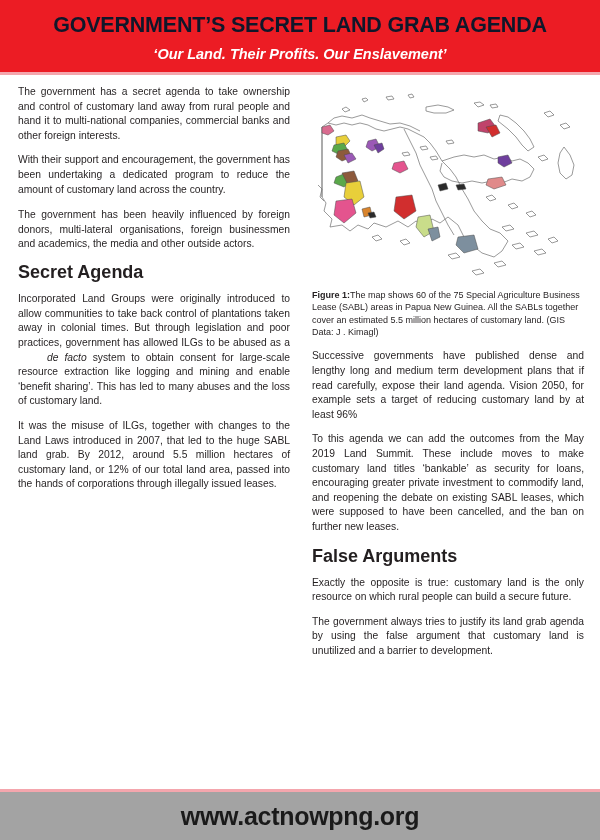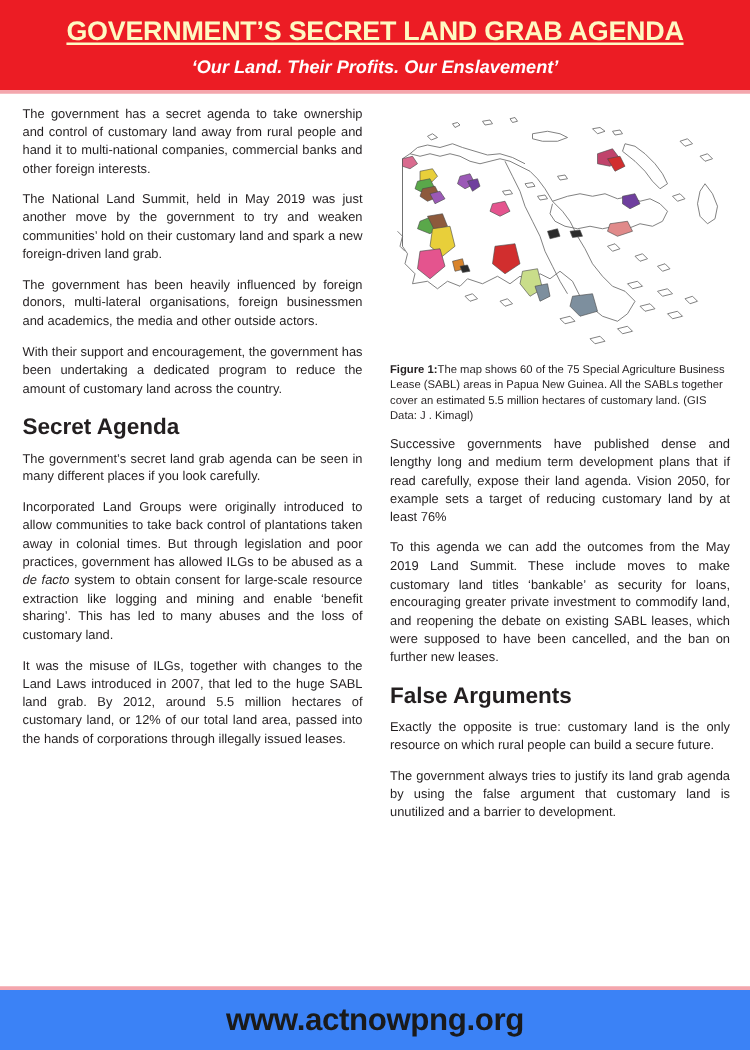--- a/index.html
+++ b/index.html
@@ -19,29 +19,28 @@
   
   .header-band {
     background: #ec1c24;
     height: 72px;
     width: 100%;
     box-sizing: border-box;
     padding-top: 10px;
     text-align: center;
   }
   .header-title {
-    color: #fef9c3;
+    color: #0f172a;
     font-size: 21.5px;
     font-weight: bold;
     letter-spacing: -0.2px;
     line-height: 1.1;
     margin: 0;
     padding: 4px 10px 0 10px;
     font-family: "Liberation Sans", sans-serif;
-    text-decoration: underline;
   }
   .header-subtitle {
     color: #ffffff;
     font-size: 14.5px;
     font-weight: bold;
     margin: 0;
     padding-top: 8px;
     font-family: "Liberation Sans", sans-serif;
     font-style: italic;
   }
@@ -77,21 +76,21 @@
     hyphens: none;
   }
   p.para.last { margin-bottom: 11px; }
   h2.section-heading {
     font-size: 18px;
     font-weight: bold;
     margin: 7px 0 9px 0;
     color: #231f20;
     font-family: "Liberation Sans", sans-serif;
   }
-  .ital { font-style: italic; }
+  .ital { font-style: italic; margin-left: 29px; }
 
   
   .map-wrap {
     width: 272px;
     height: 198px;
     position: relative;
     margin: 0 0 6px 0;
     background: #ffffff;
   }
   .map-wrap svg { display: block; width: 100%; height: 100%; }
@@ -114,21 +113,21 @@
     width: 100%;
     height: 3px;
     background: #f4a6ad;
   }
   .footer-band {
     position: absolute;
     left: 0;
     top: 792px;
     width: 100%;
     height: 48px;
-    background: #3b82f6;
+    background: #a3a3a3;
     display: flex;
     align-items: center;
     justify-content: center;
   }
   .footer-url {
     color: #1a1a1a;
     font-size: 25px;
     font-weight: bold;
     letter-spacing: -0.3px;
     font-family: "Liberation Sans", sans-serif;
@@ -140,27 +139,25 @@
 <div class="header-band">
   <h1 class="header-title">GOVERNMENT’S SECRET LAND GRAB AGENDA</h1>
   <div class="header-subtitle">‘Our Land. Their Profits. Our Enslavement’</div>
 </div>
 <div class="header-rule"></div>
 
 <div class="content">
 
   <div class="col">
     <p class="para">The government has a secret agenda to take ownership and control of customary land away from rural people and hand it to multi-national companies, commercial banks and other foreign interests.</p>
-    <p class="para">The National Land Summit, held in May 2019 was just another move by the government to try and weaken communities’ hold on their customary land and spark a new foreign-driven land grab.</p>
+    <p class="para last">With their support and encouragement, the government has been undertaking a dedicated program to reduce the amount of customary land across the country.</p>
     <p class="para">The government has been heavily influenced by foreign donors, multi-lateral organisations, foreign businessmen and academics, the media and other outside actors.</p>
-    <p class="para last">With their support and encouragement, the government has been undertaking a dedicated program to reduce the amount of customary land across the country.</p>
 
     <h2 class="section-heading">Secret Agenda</h2>
 
-    <p class="para">The government’s secret land grab agenda can be seen in many different places if you look carefully.</p>
 
     <p class="para"><span>Incorporated Land Groups were originally introduced to allow communities to take back control of plantations taken away in colonial times. But through legislation and poor practices, government has allowed ILGs to be abused as a </span><span class="ital">de facto</span><span> system to obtain consent for large-scale resource extraction like logging and mining and enable ‘benefit sharing’. This has led to many abuses and the loss of customary land.</span></p>
 
     <p class="para">It was the misuse of ILGs, together with changes to the Land Laws introduced in 2007, that led to the huge SABL land grab. By 2012, around 5.5 million hectares of customary land, or 12% of our total land area, passed into the hands of corporations through illegally issued leases.</p>
   </div>
 
   <div class="col">
 
     <div class="map-wrap">
       <svg viewBox="0 0 272 198" xmlns="http://www.w3.org/2000/svg">
@@ -240,21 +237,21 @@
           <path d="M176,94 L190,92 L194,100 L182,104 L174,100 Z" fill="#e08a8a"></path>
           <path d="M126,100 L134,98 L136,104 L128,106 Z" fill="#2b2b2b"></path>
           <path d="M144,100 L152,99 L154,104 L146,105 Z" fill="#2b2b2b"></path>
           <path d="M56,128 L62,127 L64,132 L58,133 Z" fill="#2b2b2b"></path>
         </g>
       </svg>
     </div>
 
     <p class="caption"><b>Figure 1:</b><span>The map shows 60 of the 75 Special Agriculture Business Lease (SABL) areas in Papua New Guinea. All the SABLs together cover an estimated 5.5 million hectares of customary land. (GIS Data: J . Kimagl)</span></p>
 
-    <p class="para">Successive governments have published dense and lengthy long and medium term development plans that if read carefully, expose their land agenda. Vision 2050, for example sets a target of reducing customary land by at least 76%</p>
+    <p class="para">Successive governments have published dense and lengthy long and medium term development plans that if read carefully, expose their land agenda. Vision 2050, for example sets a target of reducing customary land by at least 96%</p>
     <p class="para last">To this agenda we can add the outcomes from the May 2019 Land Summit. These include moves to make customary land titles ‘bankable’ as security for loans, encouraging greater private investment to commodify land, and reopening the debate on existing SABL leases, which were supposed to have been cancelled, and the ban on further new leases.</p>
 
     <h2 class="section-heading">False Arguments</h2>
 
     <p class="para">Exactly the opposite is true: customary land is the only resource on which rural people can build a secure future.</p>
     <p class="para">The government always tries to justify its land grab agenda by using the false argument that customary land is unutilized and a barrier to development.</p>
   </div>
 </div>
 
 <div class="footer-rule"></div>

